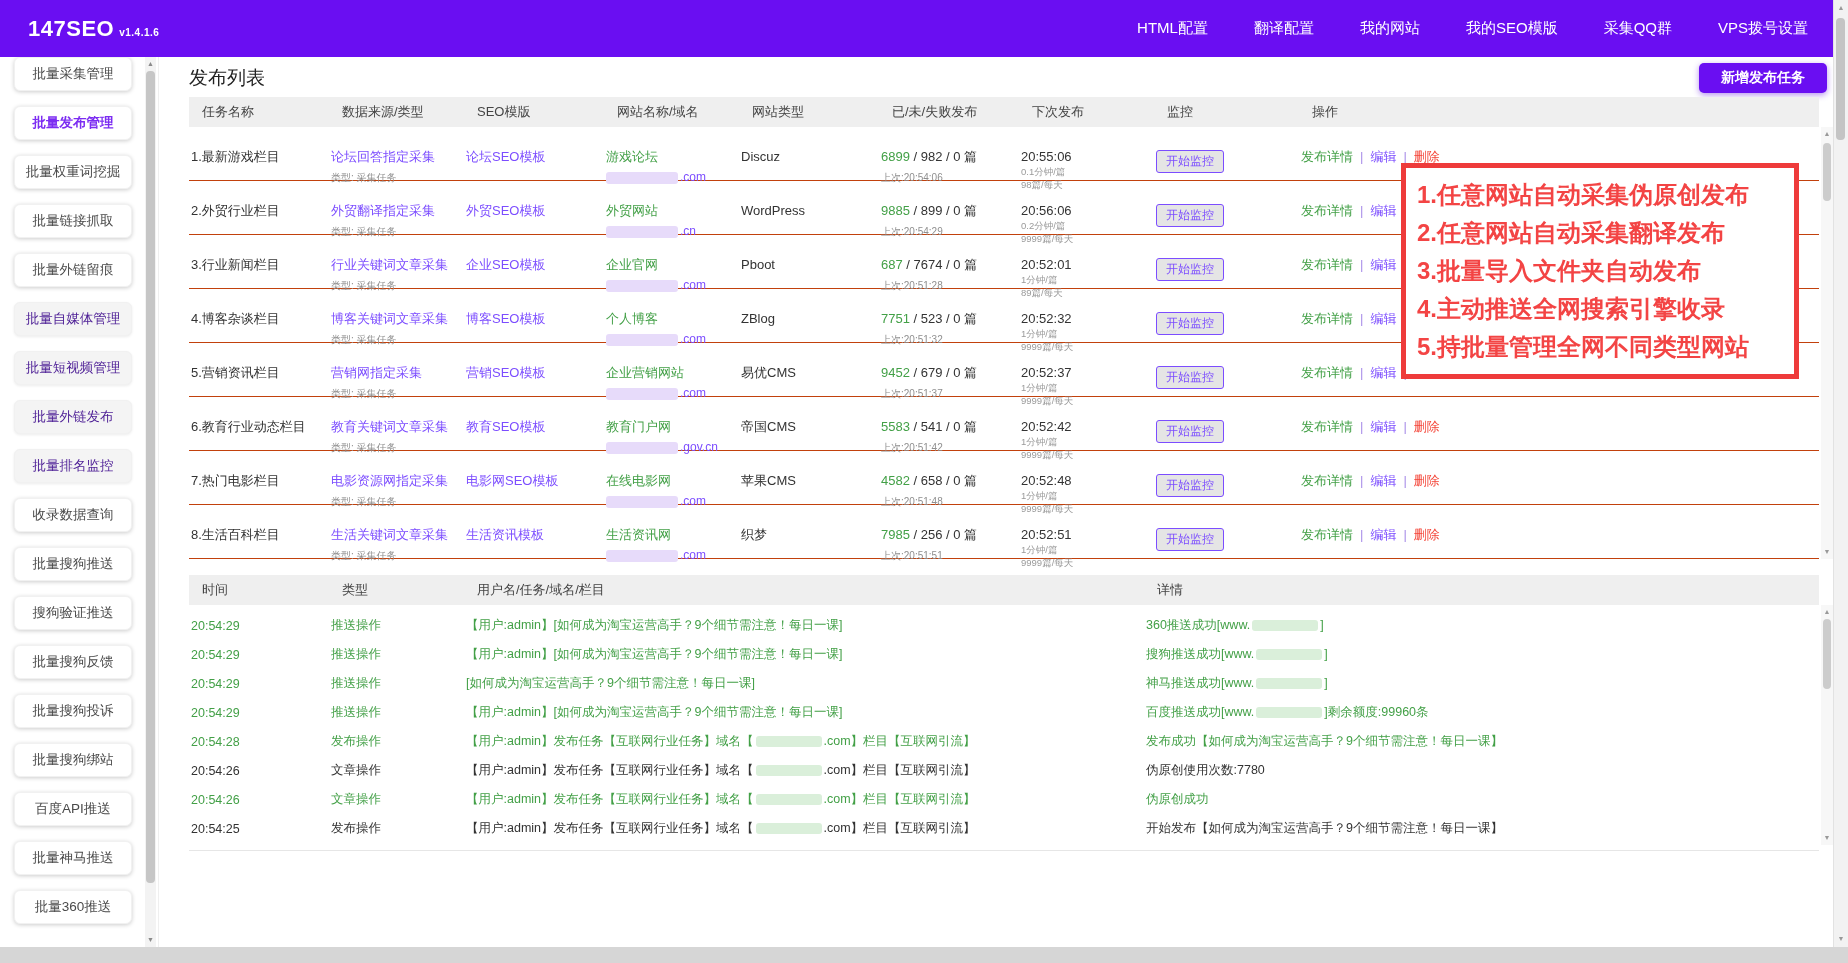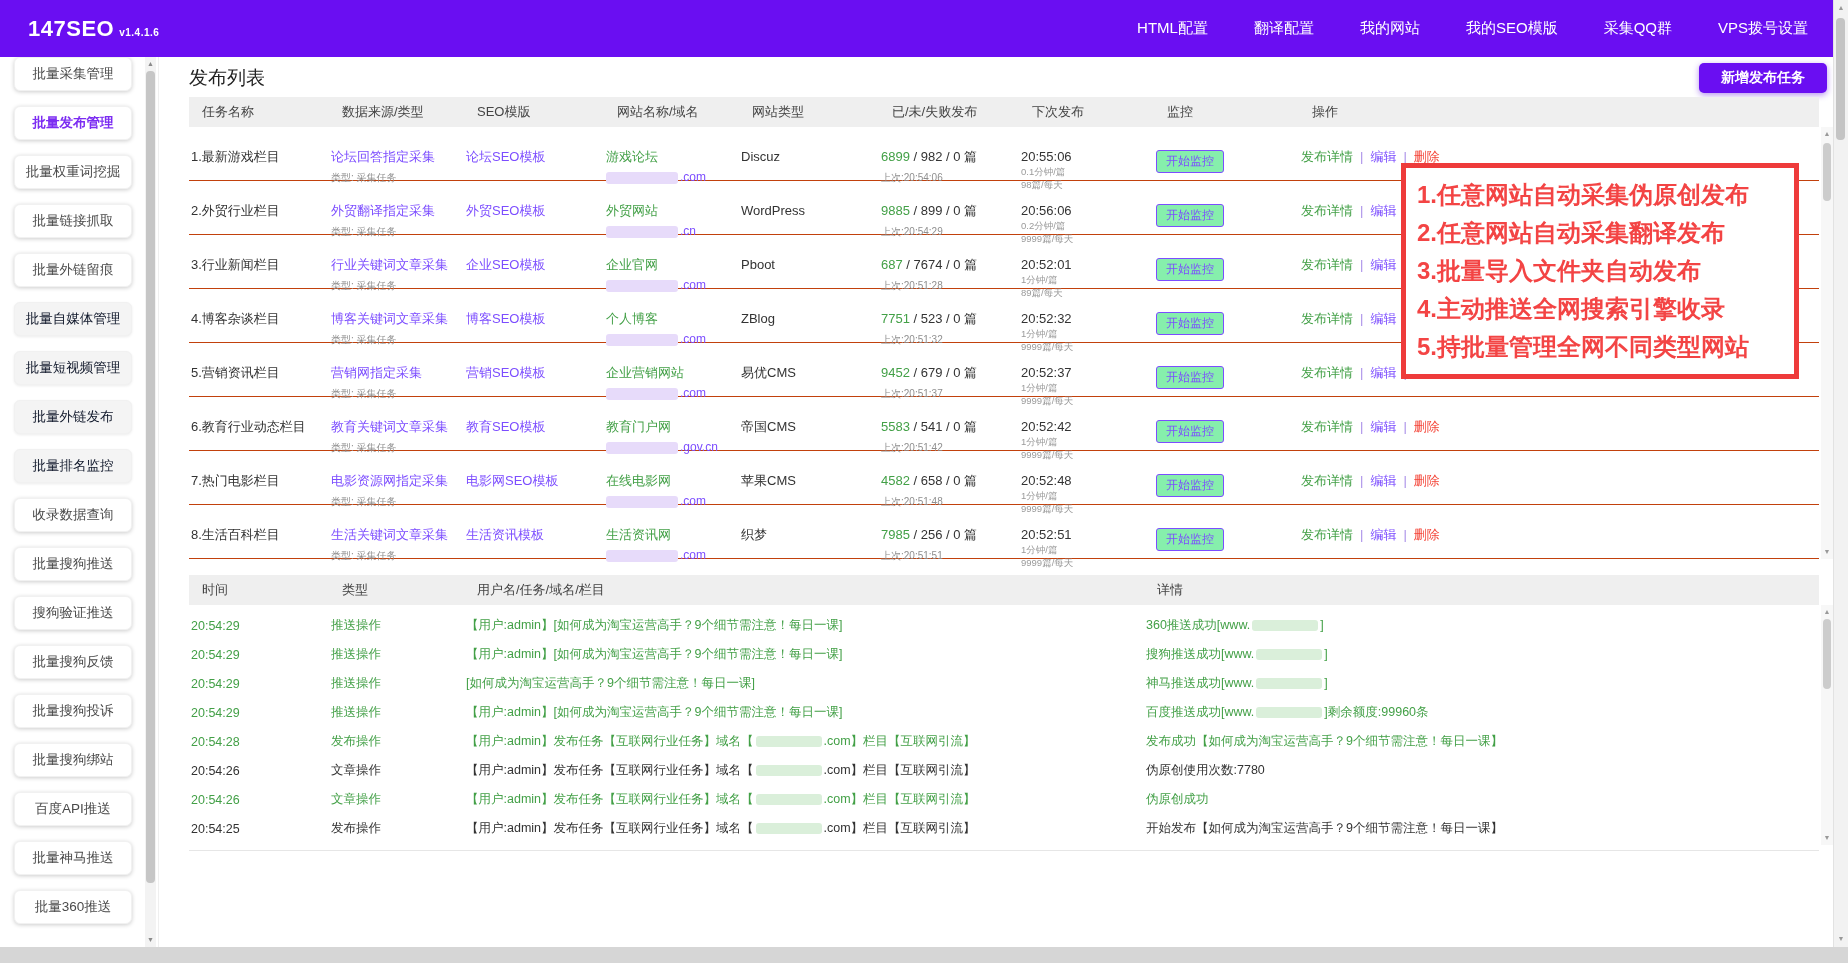--- a/index.html
+++ b/index.html
@@ -15,21 +15,21 @@
   .nav a{color:#fff;font-size:15px;font-weight:normal;text-decoration:none;white-space:nowrap;cursor:pointer}
 
   
   .sidebar{position:absolute;left:0;top:57px;width:158px;height:890px;background:#fff;
            box-sizing:border-box;display:flex;flex-direction:column;
            align-items:flex-start;gap:15px;overflow:hidden}
   .sbtn{margin-left:14px;width:118px;height:34px;flex:0 0 34px;background:#fff;border:1px solid #f1f1f1;
         border-radius:6px;box-shadow:0 1px 4px rgba(0,0,0,.20);font-size:13.5px;color:#4a4a4a;
         display:flex;align-items:center;justify-content:center;cursor:pointer;font-family:inherit;white-space:nowrap}
   .sbtn.active{color:#7c2df2;font-weight:bold}
-  .sbtn.disabled{background:#f4f4f4;color:#0f172a;box-shadow:0 1px 3px rgba(0,0,0,.08)}
+  .sbtn.disabled{background:#f4f4f4;color:#4c1d95;box-shadow:0 1px 3px rgba(0,0,0,.08)}
   .side-scroll{position:absolute;left:145px;top:57px;width:11px;height:890px;background:#f3f3f3;z-index:4}
   .side-scroll .thumb{position:absolute;left:1px;top:14px;width:9px;height:812px;background:#c6c6c6;border-radius:4px}
   .sarr{position:absolute;left:0;width:11px;text-align:center;font-size:7px;color:#8a8a8a;line-height:10px;cursor:pointer}
 
   
   .main{position:absolute;left:158px;top:57px;width:1676px;height:890px;background:#fff;border-left:1px solid #efefef}
   .title{position:absolute;left:30px;top:8px;font-size:19px;color:#222}
   .newbtn{position:absolute;right:8px;top:6px;height:30px;padding:0 22px;background:#6a0ef2;color:#fff;
           border:none;border-radius:5px;font-size:14px;font-weight:bold;cursor:pointer;font-family:inherit;
           box-shadow:0 2px 6px rgba(90,10,220,.45)}
@@ -43,21 +43,21 @@
   .prow>.cell{padding-left:2px;line-height:15px;white-space:nowrap}
   .plink{color:#7c4dff;text-decoration:none;cursor:pointer}
   .sub{font-size:10px;color:#8f8f8f;margin-top:6px}
   .sub2{font-size:9.5px;color:#9a9a9a;margin-top:3px;line-height:10px}
   .sitename{color:#43a047}
   .domain{margin-top:5px}
   .blurp{display:inline-block;width:72px;height:12px;background:#e7dbfa;border-radius:3px;vertical-align:middle}
   .suffix{color:#7c4dff;font-size:12px;margin-left:2px}
   .gnum{color:#43a047}
   .monbtn{display:inline-block;border:1px solid #7c4dff;color:#7c4dff;font-size:12px;padding:2px 9px;
-          border-radius:3px;background:#86efac;cursor:pointer;font-family:inherit;margin-top:1px}
+          border-radius:3px;background:#e5e5e5;cursor:pointer;font-family:inherit;margin-top:1px}
   .act a{text-decoration:none;font-size:13px;cursor:pointer}
   .act .d{color:#43a047}.act .e{color:#7c4dff}.act .x{color:#f44336}
   .act .sep{color:#a98fe8;margin:0 7px}
 
   
   .anno{position:absolute;left:1242px;top:106px;width:398px;background:#fff;border:5px solid #ee3b3b;
         box-sizing:border-box;padding:8px 11px;z-index:6}
   .anno div{color:#f34444;font-size:24px;font-weight:bold;line-height:38px;white-space:nowrap}
 
   

